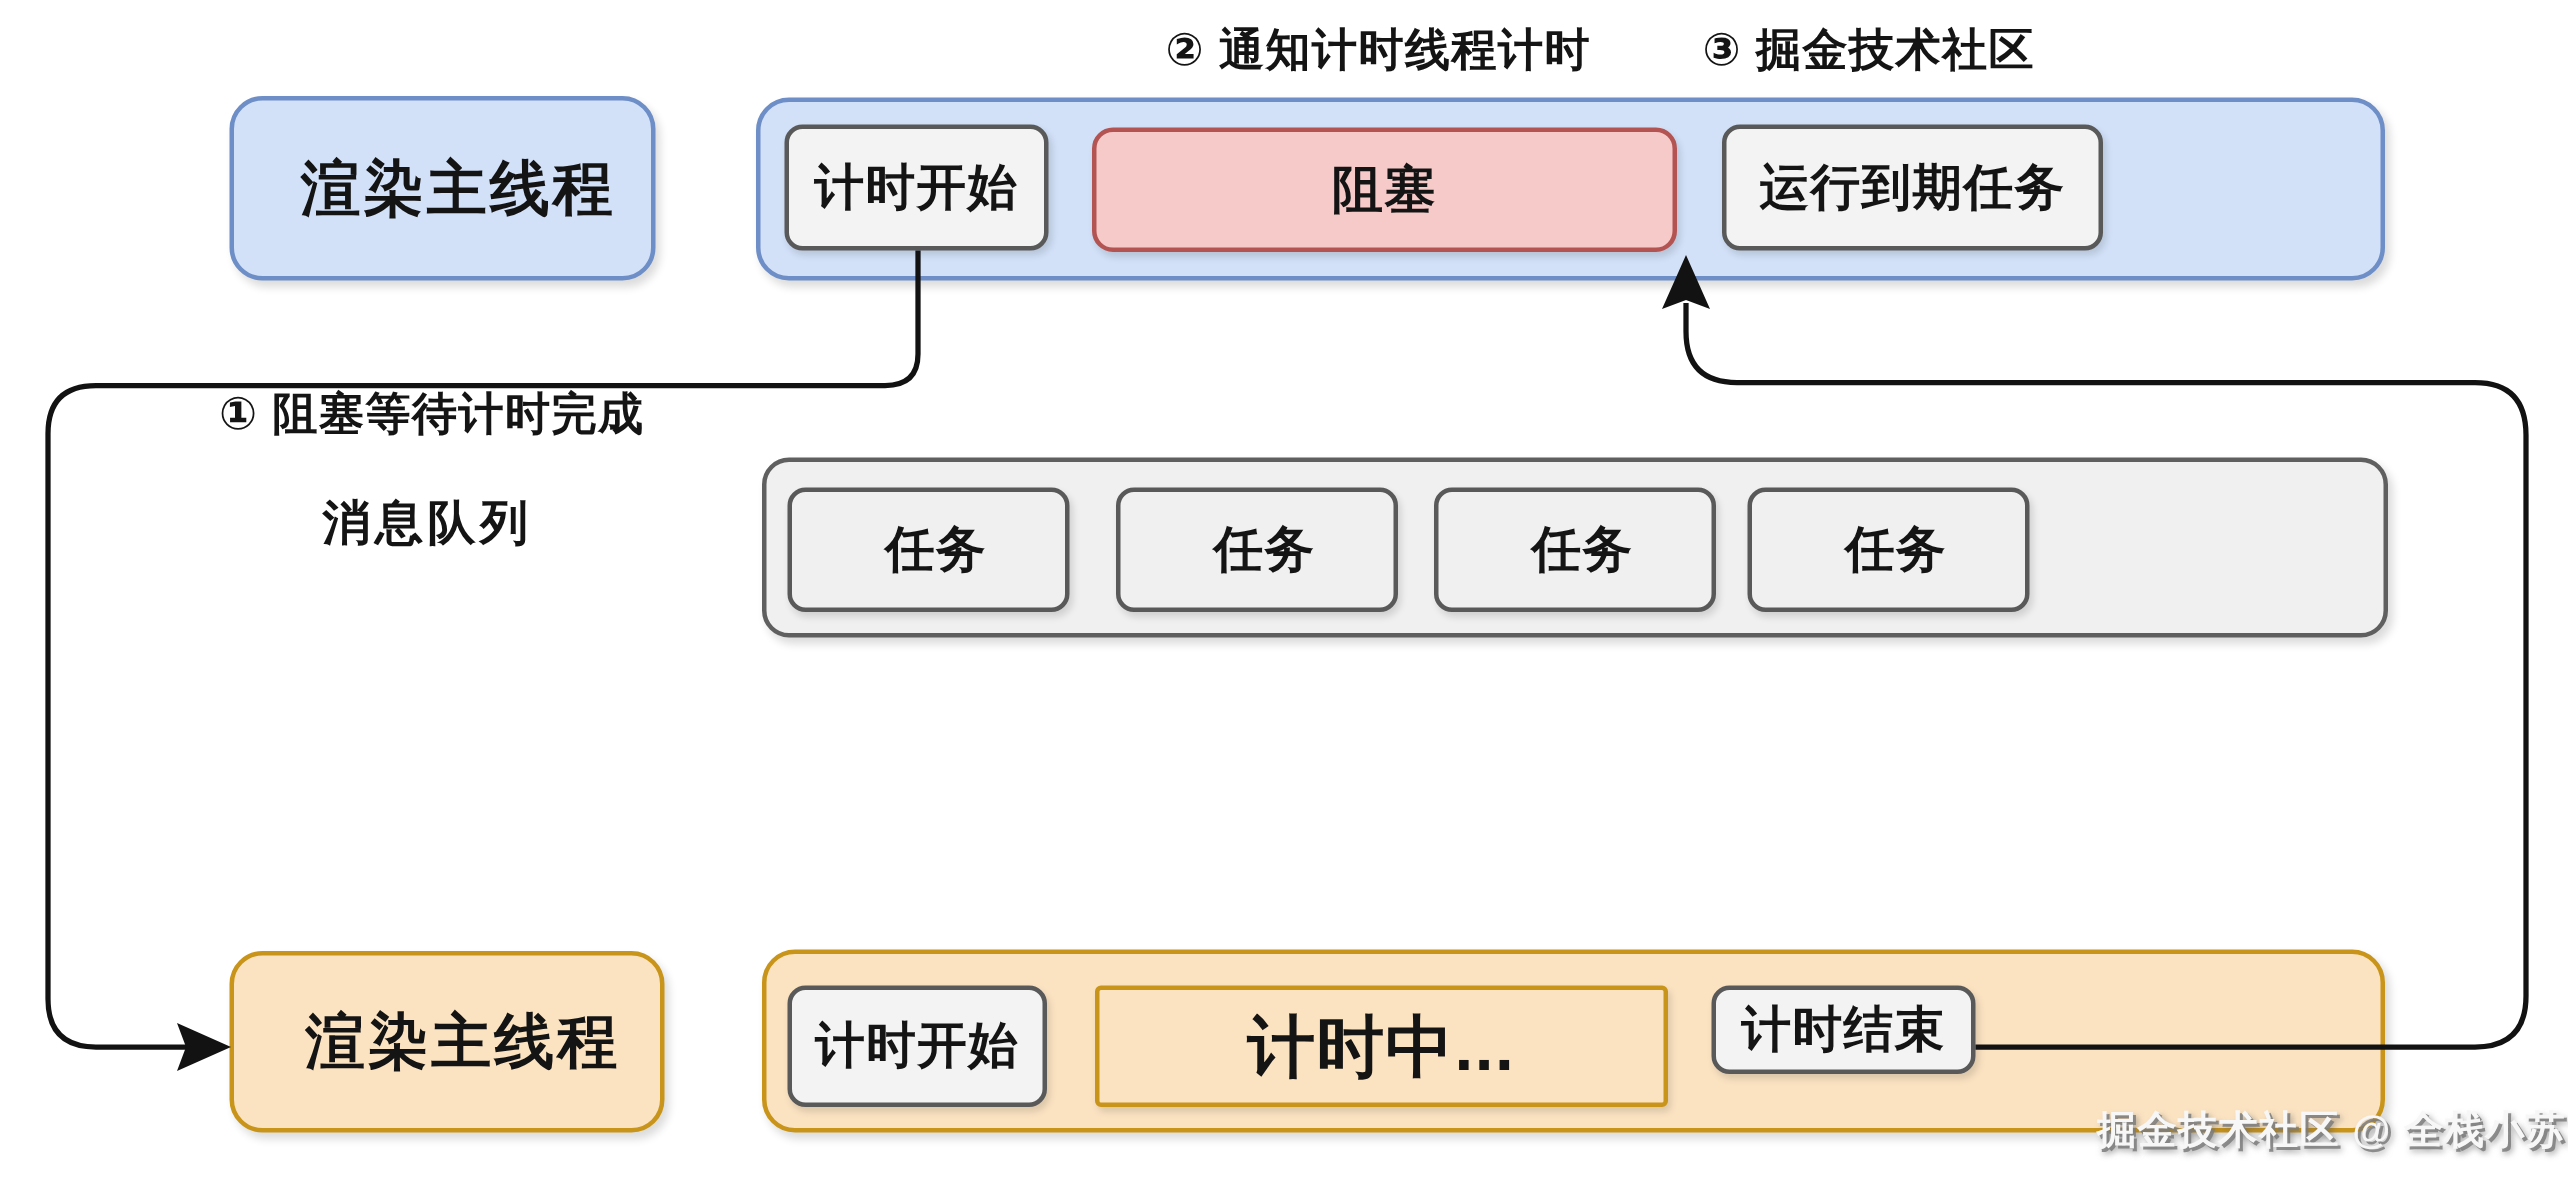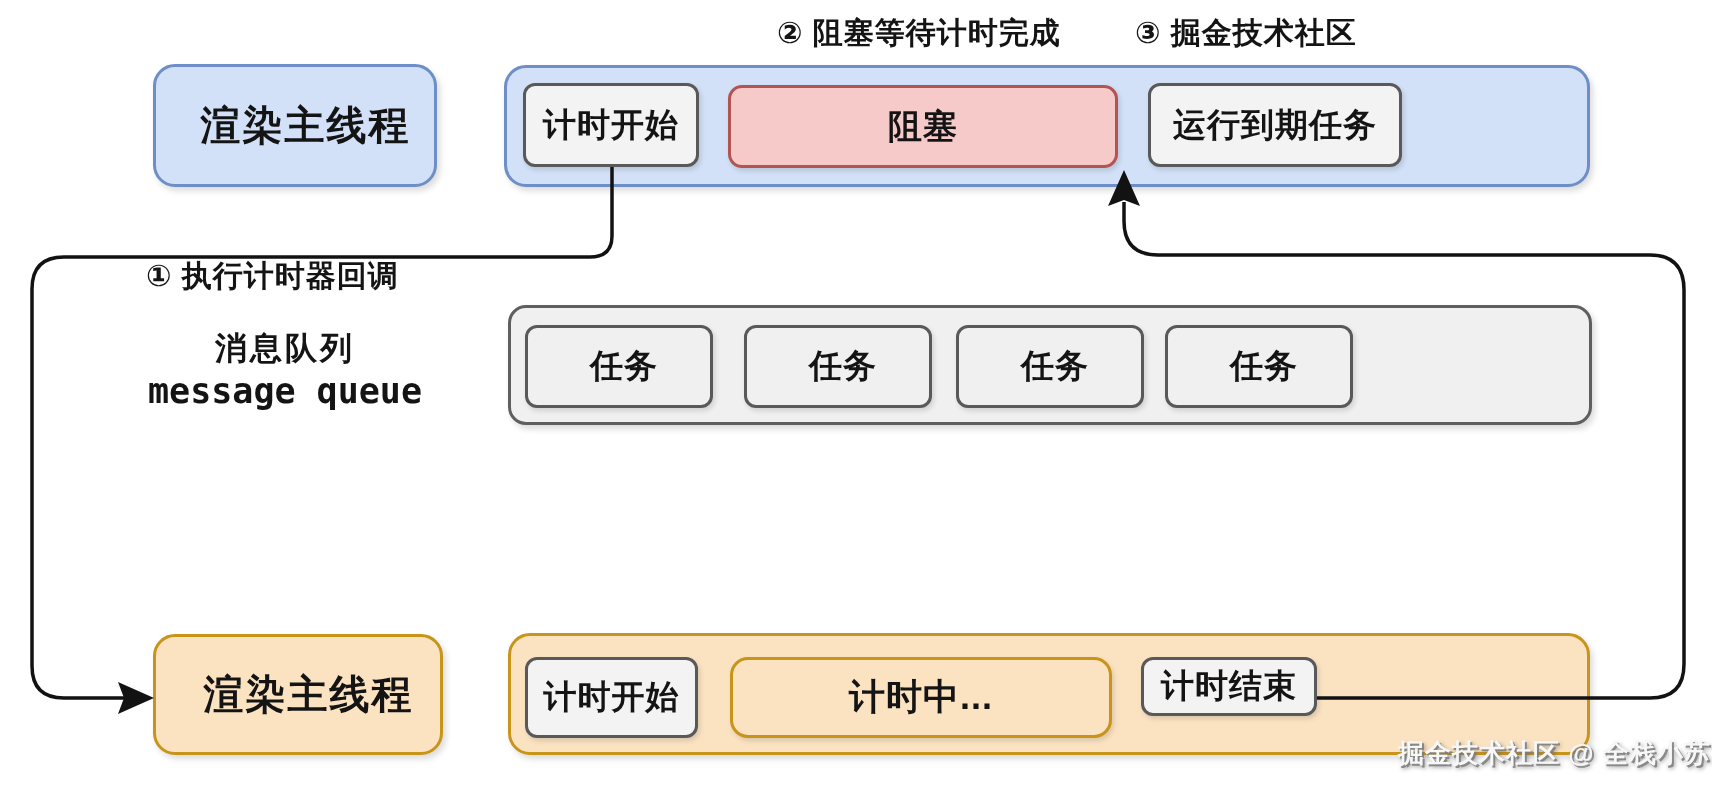--- a/index.html
+++ b/index.html
@@ -25,21 +25,21 @@
   .orange{background:var(--orange-fill,#fbe3c2);border-color:var(--orange-stroke,#c9941a);}
   .mq{background:var(--mq-fill,#f0f0f0);border-color:var(--mq-stroke,#5f5f5f);border-radius:18px;}
   
   .node{
     z-index:3;display:flex;align-items:center;justify-content:center;
     border:3px solid var(--gray-stroke,#595959);background:var(--gray-fill,#f3f3f3);
     border-radius:12px;font-size:33px;font-weight:600;letter-spacing:1px;
     box-shadow:2px 3px 5px rgba(0,0,0,.13);
   }
   .node.red{background:var(--red-fill,#f7caca);border-color:var(--red-stroke,#b35452);border-radius:14px;font-size:34px;}
-  .node.warm{background:var(--orange-fill,#fbe3c2);border-color:var(--orange-stroke,#c9941a);border-radius:18px;font-size:36px;}
+  .node.warm{background:var(--orange-fill,#fbe3c2);border-color:var(--orange-stroke,#c9941a);border-radius:4px;font-size:45px;}
   
   .annotation{z-index:5;font-size:30px;font-weight:600;white-space:nowrap;letter-spacing:1px;}
   
   #mq-label{left:105px;top:330px;width:360px;text-align:center;z-index:2;line-height:1.15;}
   #mq-label .cn{font-size:32px;font-weight:700;letter-spacing:3px;}
   #mq-label .en{font-size:35px;font-weight:700;font-family:"DejaVu Sans Mono","Liberation Mono",monospace;margin-top:4px;}
   
   #main-label {left:153px;top:64px;width:284px;height:123px;}
   #main-track {left:504px;top:65px;width:1086px;height:122px;}
   #n-timing-start{left:523px;top:83px;width:176px;height:84px;}
@@ -62,35 +62,34 @@
   #watermark{
     left:1398px;top:736px;z-index:6;font-size:26px;font-weight:600;letter-spacing:1px;
     color:var(--watermark,#f7f7f7);
     text-shadow:2px 2px 0 rgba(125,125,125,.85), 3px 3px 4px rgba(90,90,90,.6);
     white-space:nowrap;
   }
 </style>
 </head>
 <body>
 
-<div class="abs annotation" id="ann2">② 阻塞等待计时完成</div>
+<div class="abs annotation" id="ann2">② 通知计时线程计时</div>
 <div class="abs annotation" id="ann3">③ 掘金技术社区</div>
-<div class="abs annotation" id="ann1">① 执行计时器回调</div>
+<div class="abs annotation" id="ann1">① 阻塞等待计时完成</div>
 
 <div class="abs thread-label blue" id="main-label">
   <span>渲染主线程</span>
 </div>
 <div class="abs track blue" id="main-track"></div>
 <div class="abs node" id="n-timing-start">计时开始</div>
 <div class="abs node red" id="n-blocked">阻塞</div>
 <div class="abs node" id="n-run-expired">运行到期任务</div>
 
 <div class="abs" id="mq-label">
   <div class="cn">消息队列</div>
-  <div class="en">message queue</div>
 </div>
 <div class="abs track mq" id="mq-track"></div>
 <div class="abs node task" id="task-0">任务</div>
 <div class="abs node task" id="task-1">任务</div>
 <div class="abs node task" id="task-2">任务</div>
 <div class="abs node task" id="task-3">任务</div>
 
 <div class="abs thread-label orange" id="timer-label">
   <span>渲染主线程</span>
 </div>

